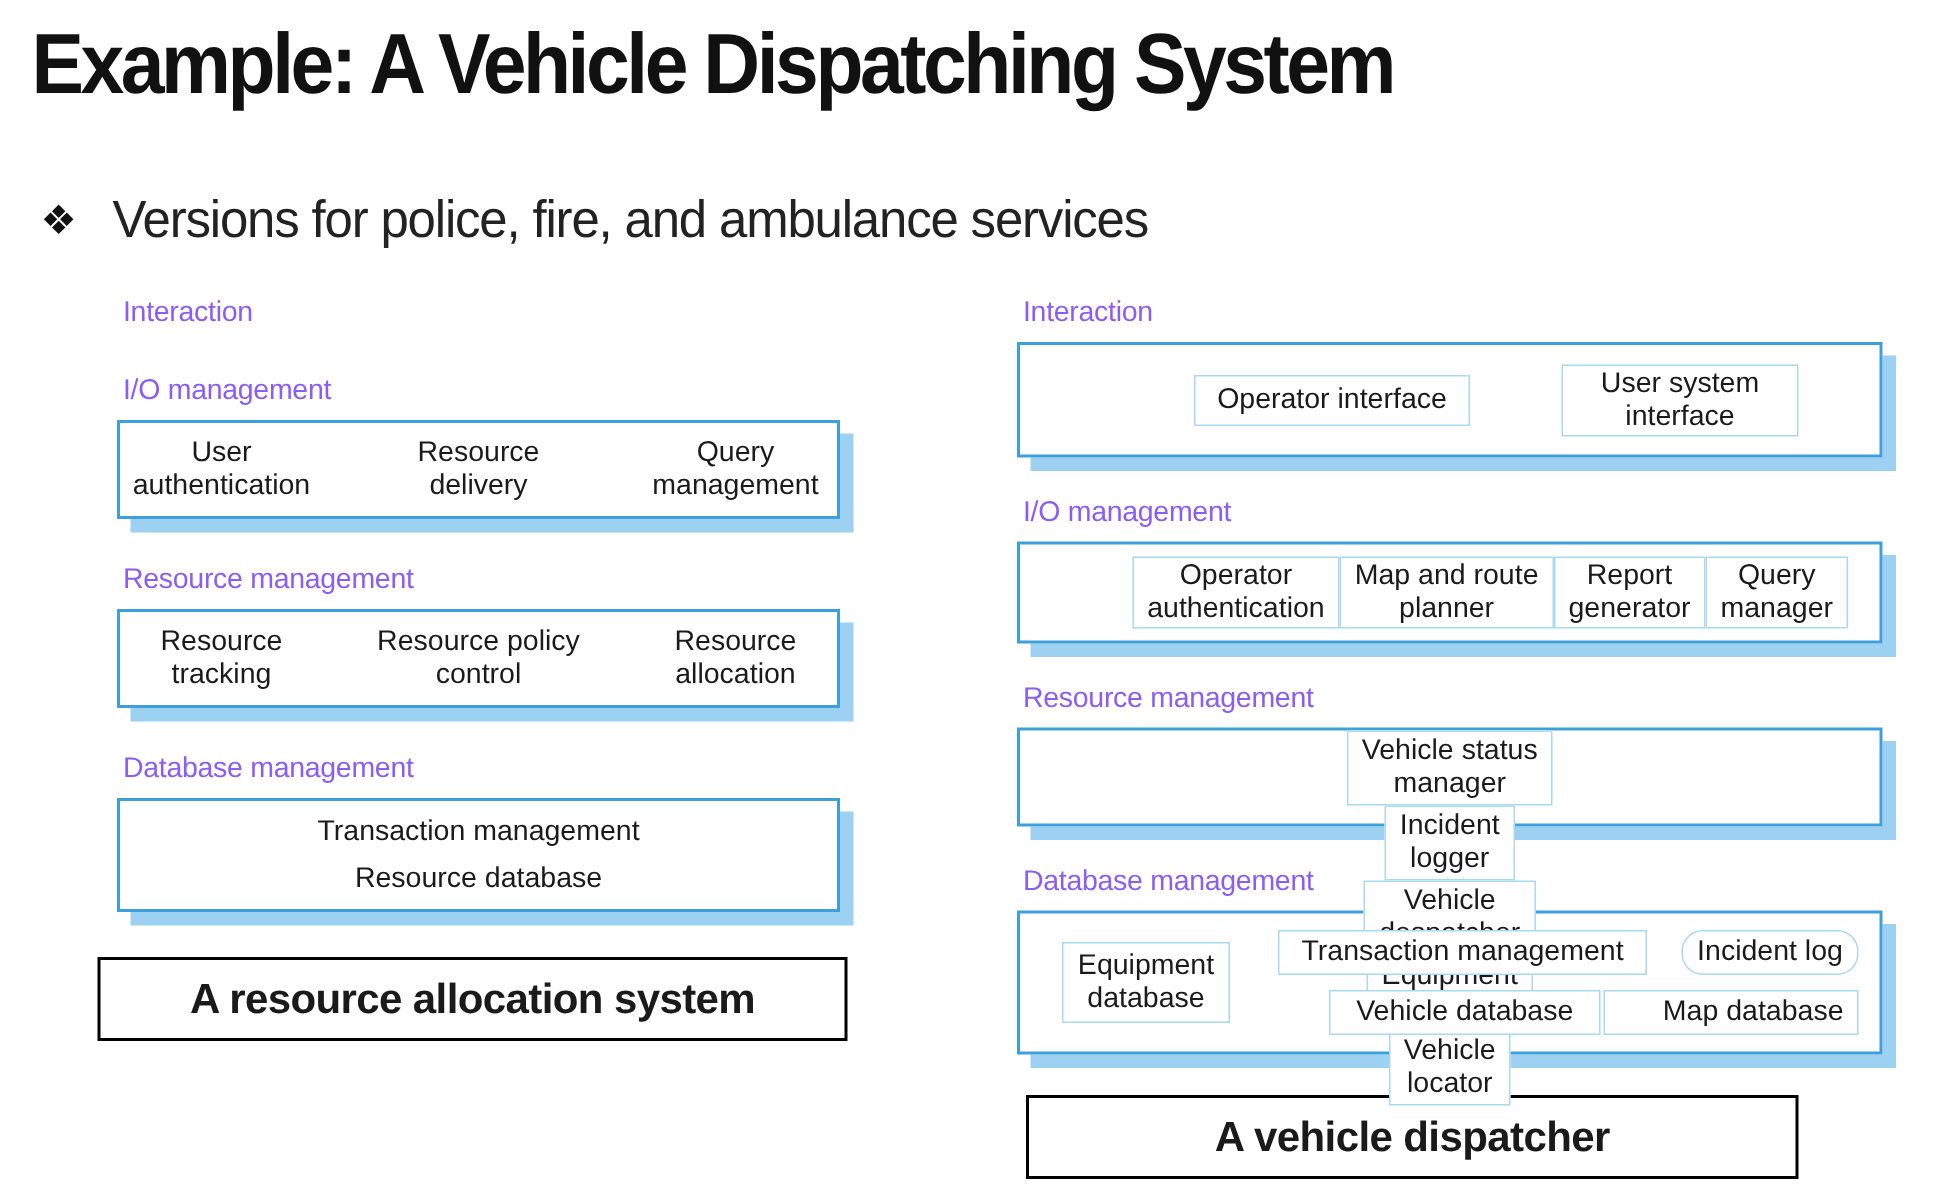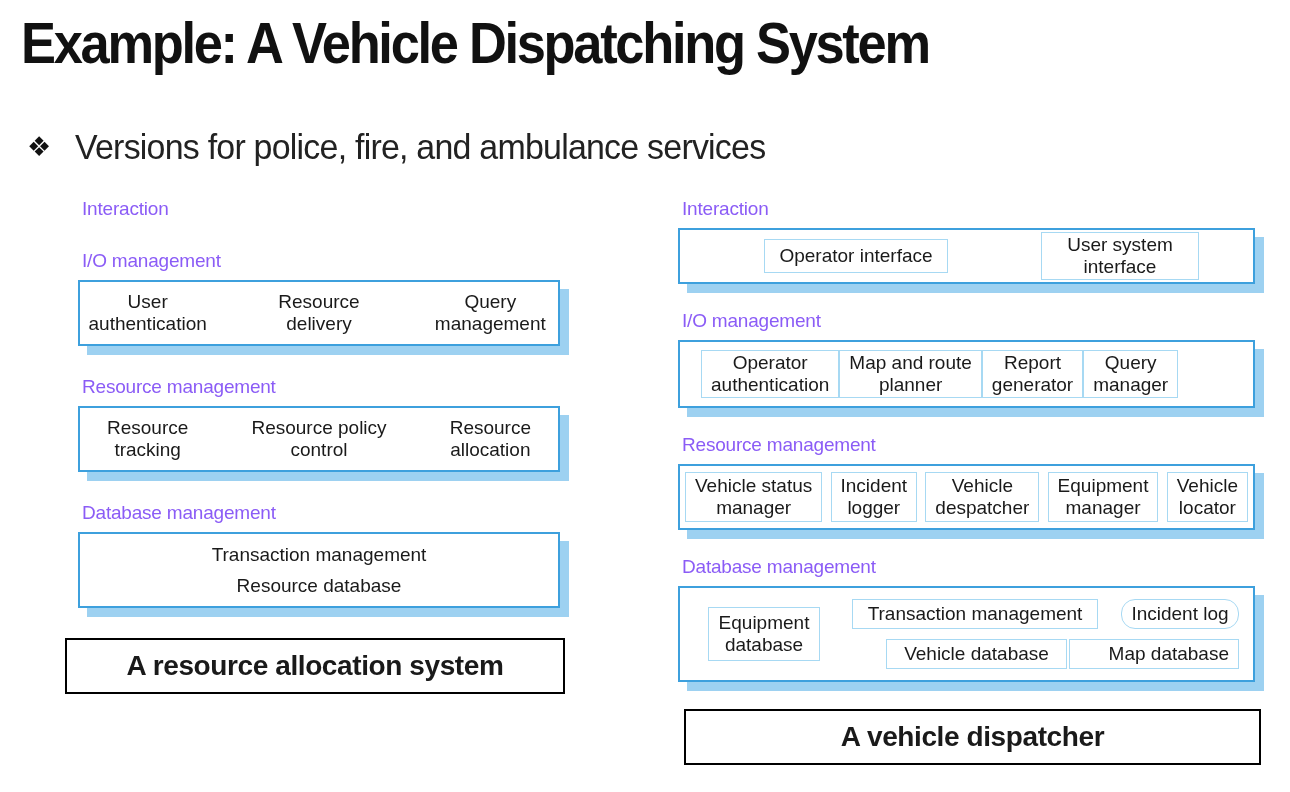--- a/index.html
+++ b/index.html
@@ -74,26 +74,26 @@
 
   
   .mini-box {
     background: #fff;
     border: 1.5px solid #a7d9f3;
     padding: 3px 9px;
     display: flex; align-items: center; justify-content: center;
     text-align: center;
     font-size: 19px; line-height: 1.15;
   }
-  .r-interaction { height: 56px; justify-content: space-between; padding: 0 54px 0 84px; gap: 48px; }
+  .r-interaction { height: 77px; justify-content: space-between; padding: 0 54px 0 116px; gap: 48px; }
   .r-interaction .mini-box.one-line { min-width: 184px; height: 34px; }
   .r-interaction .mini-box.two-line { min-width: 158px; height: 48px; }
-  .r-io { height: 68px; justify-content: flex-start; padding: 12px 21px; }
+  .r-io { height: 68px; justify-content: flex-end; padding: 12px 21px; }
   .r-io .mini-box { height: 48px; }
-  .r-res { height: 66px; justify-content: space-between; padding: 0 5px; }
+  .r-res { height: 66px; justify-content: space-between; padding: 0 5px; flex-direction: column; }
   .r-res .mini-box { height: 50px; }
 
   .r-db { height: 96px; align-items: center; padding: 0 14px 0 28px; }
   .r-db .db-span { height: 54px; min-width: 112px; }
   .db-grid { flex: 1 1 0; display: flex; flex-direction: column; gap: 10px; margin-left: 32px; }
   .db-row { display: flex; justify-content: space-between; }
   .db-row .mini-box { height: 30px; }
   .db-row1 .mini-box:first-child { min-width: 246px; }
   .db-row1 .mini-box:last-child  { min-width: 118px; border-radius: 14px; }
   .db-row2 { padding-left: 34px; }
@@ -103,21 +103,21 @@
   
   .caption-box {
     border: 2px solid #000;
     background: #fff;
     height: 56px;
     display: flex; align-items: center; justify-content: center;
     font-size: 28px; font-weight: 600; letter-spacing: -0.4px;
     margin-top: 27px;
   }
   .col-left .caption-box { width: 500px; }
-  .col-right .caption-box { width: 577px; margin-left: 6px; }
+  .col-right .caption-box { width: 515px; margin-left: 6px; }
 </style>
 </head>
 <body>
 
 <h1 class="slide-title">Example: A Vehicle Dispatching System</h1>
 
 <div class="bullet-line">
   <span class="bullet-glyph">❖</span>
   <span class="bullet-text">Versions for police, fire, and ambulance services</span>
 </div>

